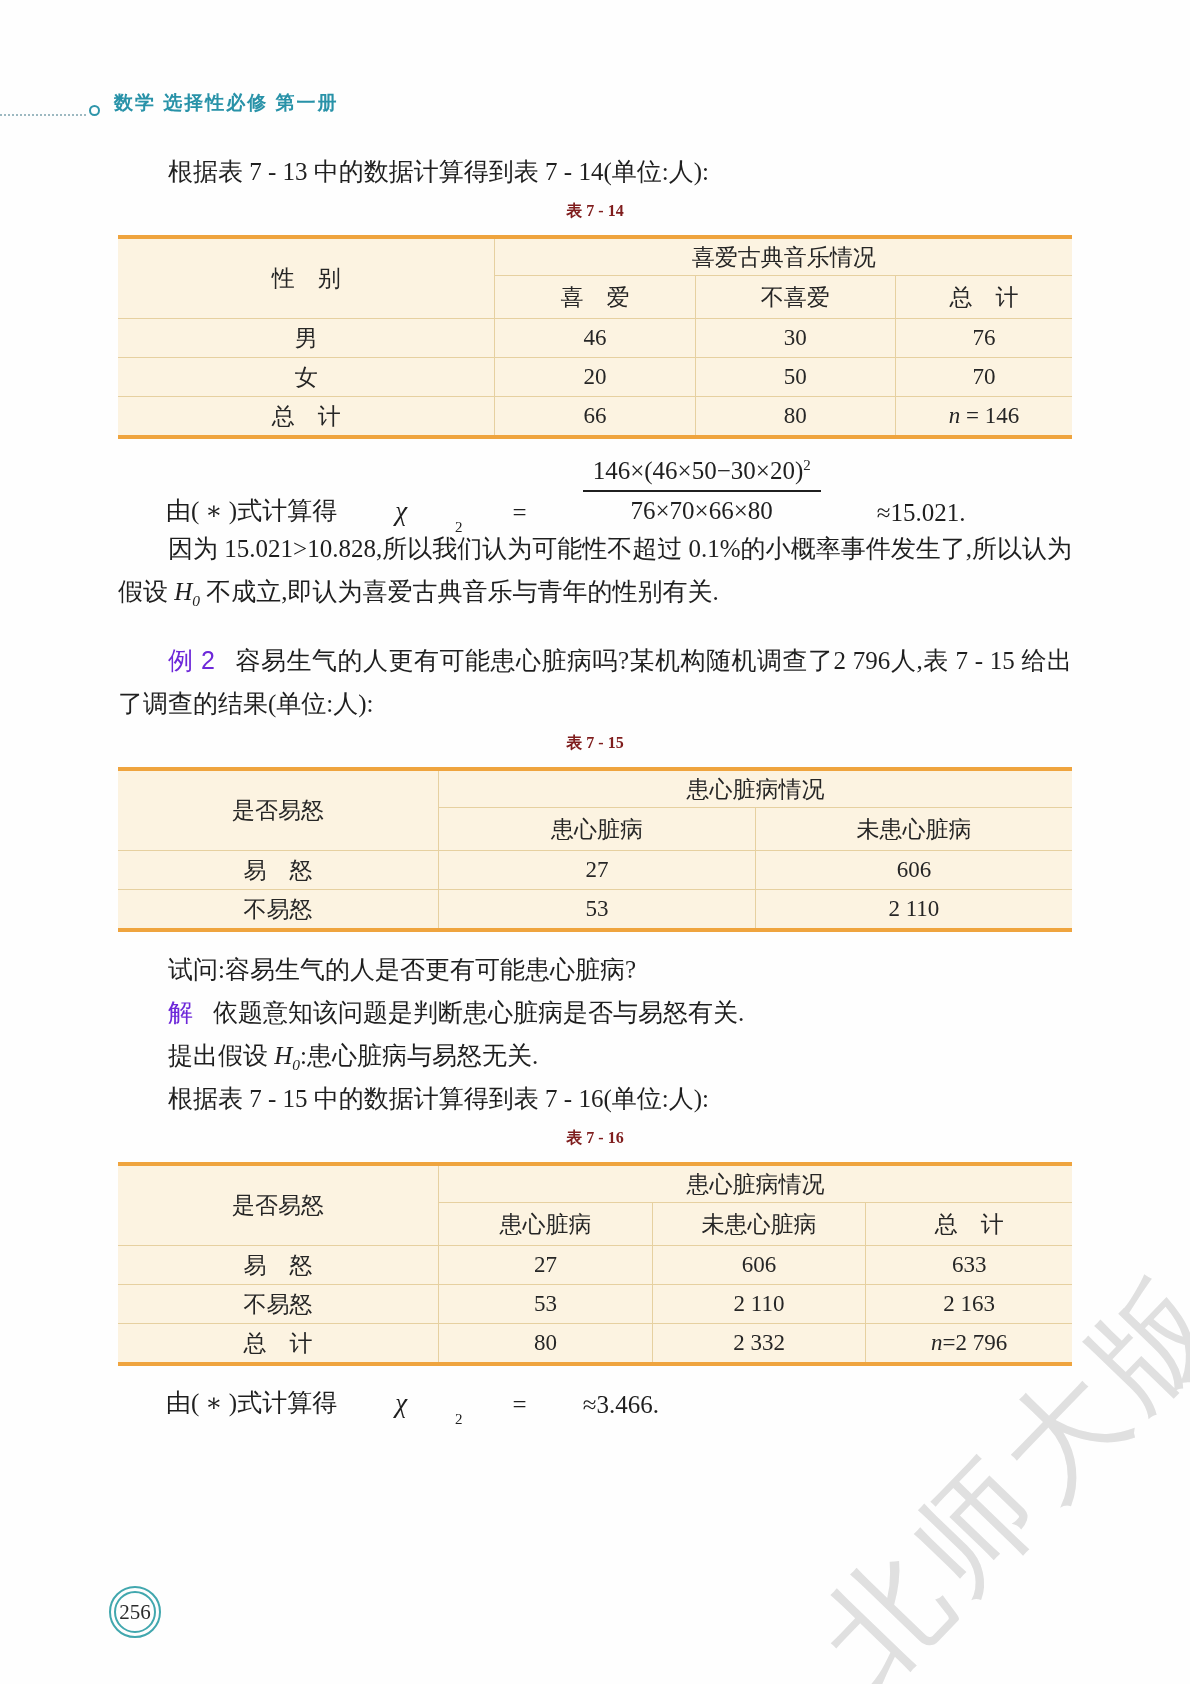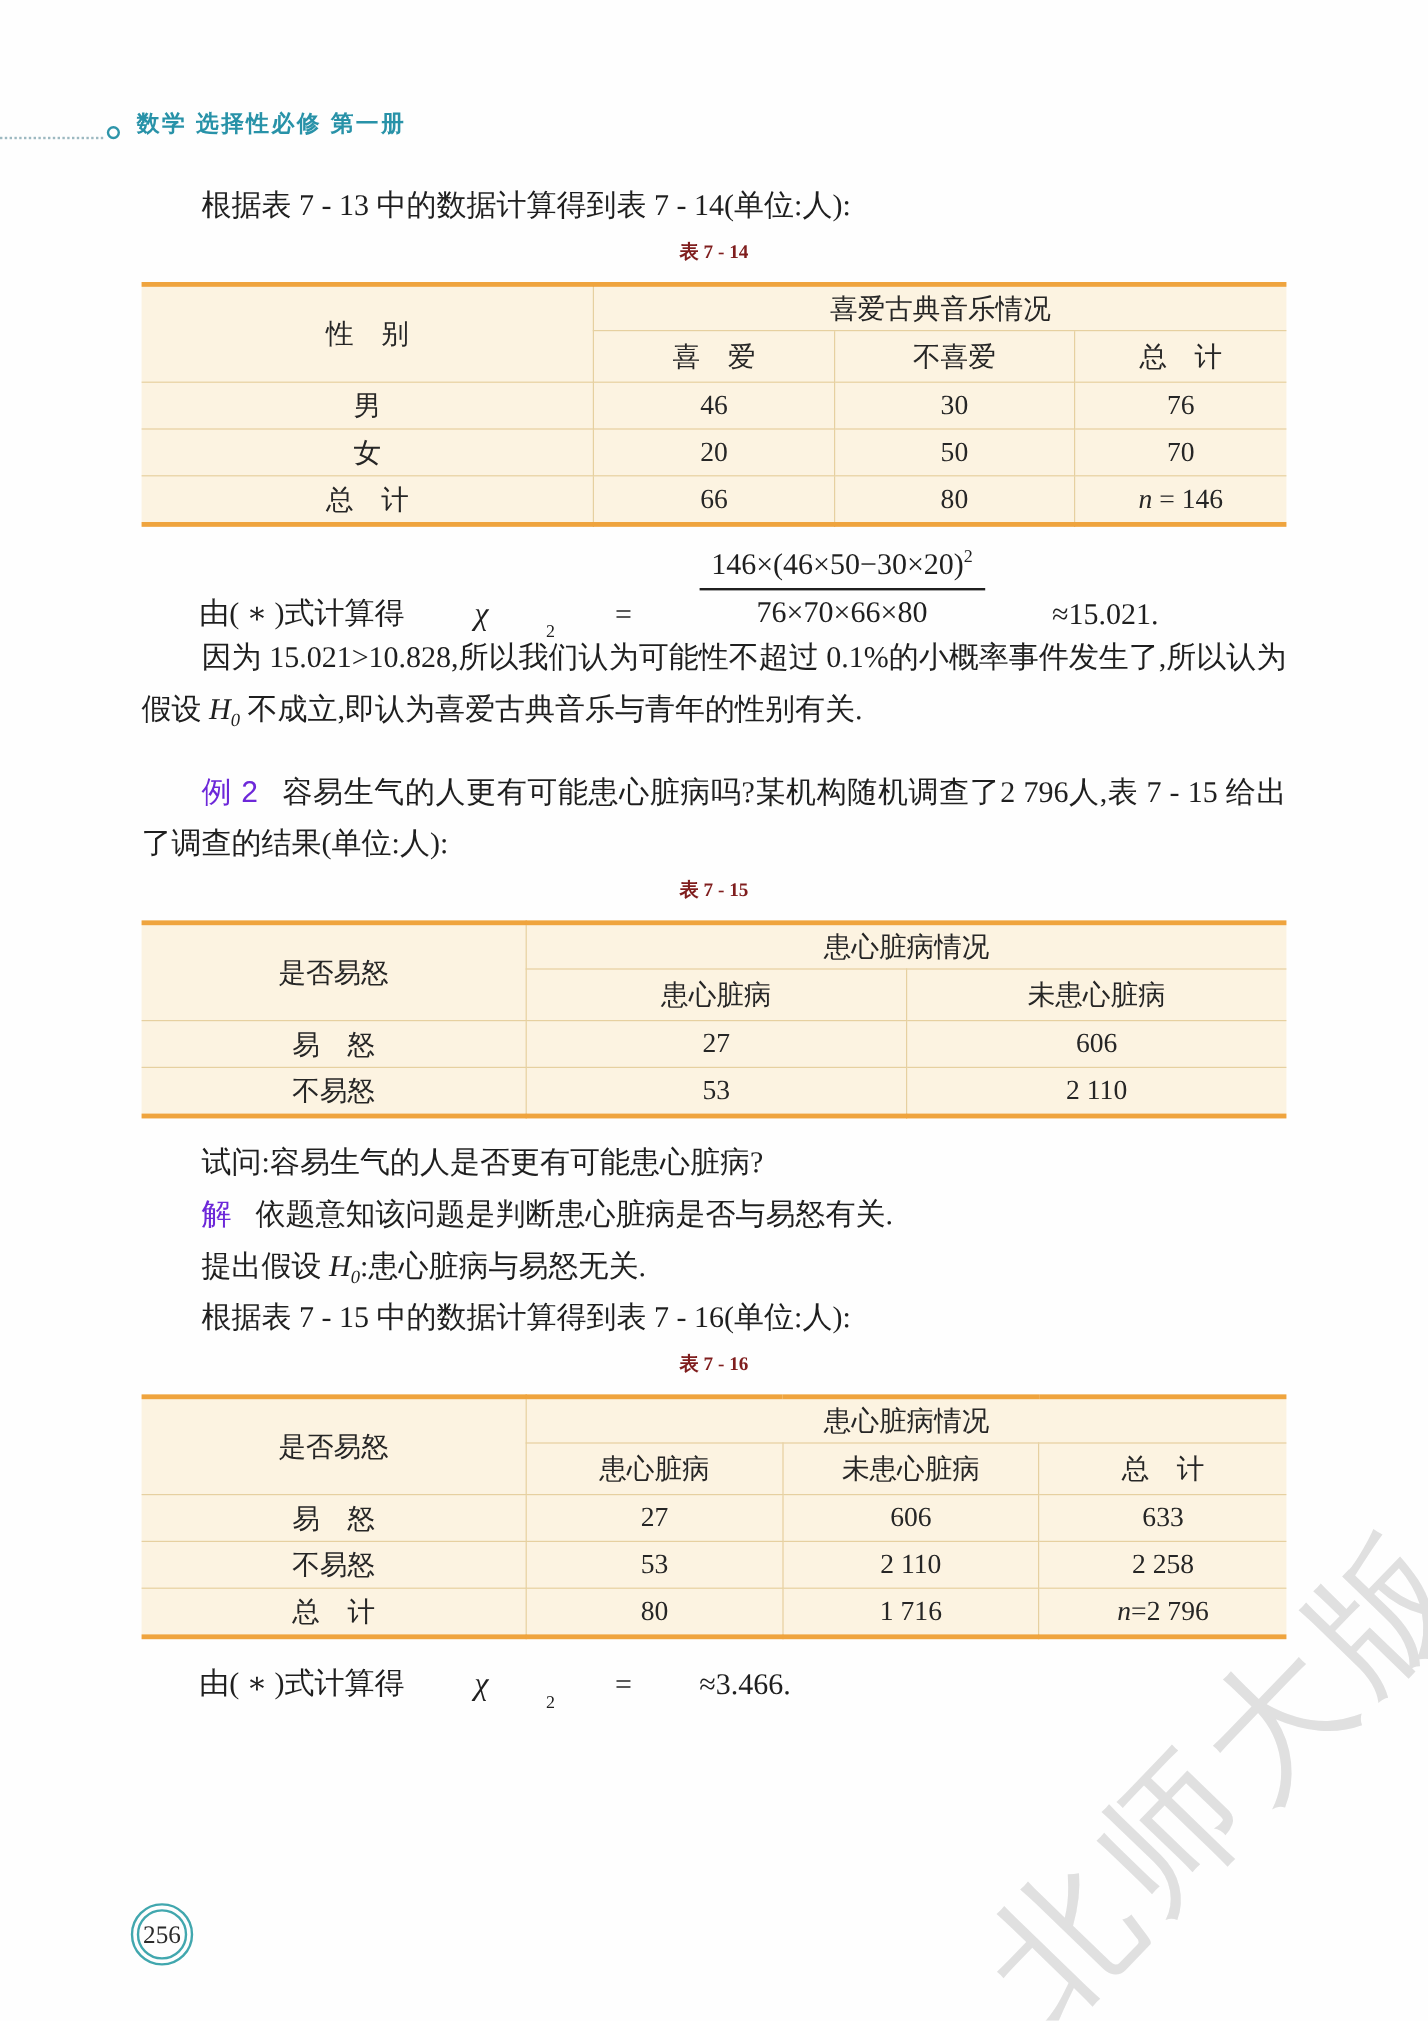--- a/index.html
+++ b/index.html
@@ -207,26 +207,26 @@
       <tr class="data-row">
         <td class="no-l">易　怒</td>
         <td>27</td>
         <td>606</td>
         <td class="no-r">633</td>
       </tr>
       <tr class="data-row">
         <td class="no-l">不易怒</td>
         <td>53</td>
         <td>2 110</td>
-        <td class="no-r">2 258</td>
+        <td class="no-r">2 163</td>
       </tr>
       <tr class="data-row">
         <td class="no-l no-b">总　计</td>
         <td class="no-b">80</td>
-        <td class="no-b">1 716</td>
+        <td class="no-b">2 332</td>
         <td class="no-r no-b"><i class="var">n</i><span>=2 796</span></td>
       </tr>
       </tbody>
     </table>
 
     <div class="formula" style="margin-top:20px">
       <span>由( ∗ )式计算得</span>
         <span class="chi">χ</span>
         <sup>2</sup>
         <span class="eq">=</span>

